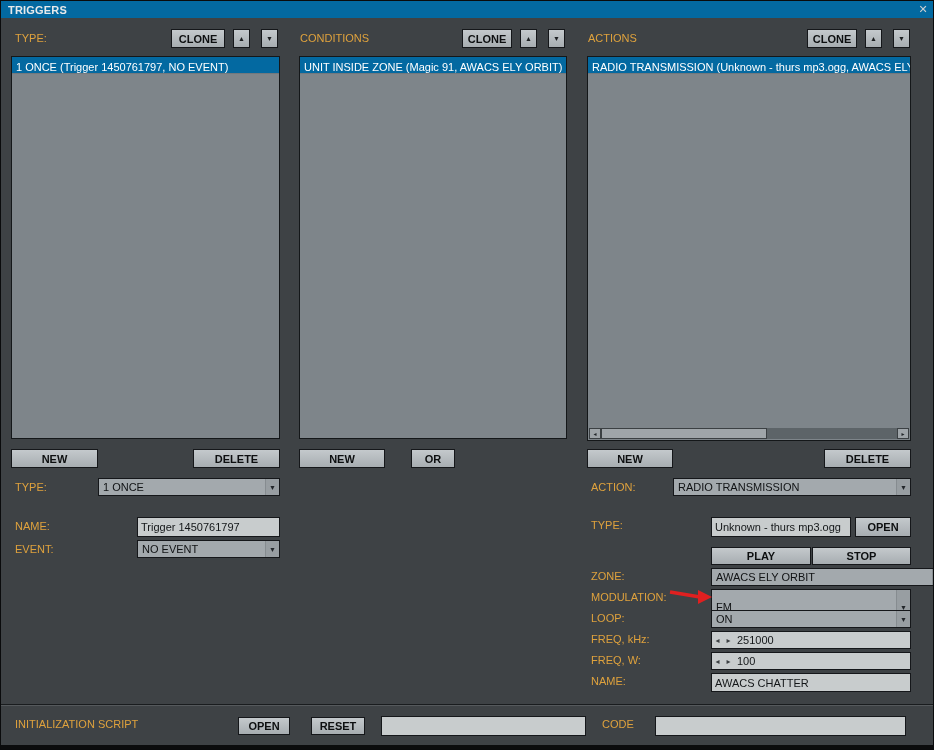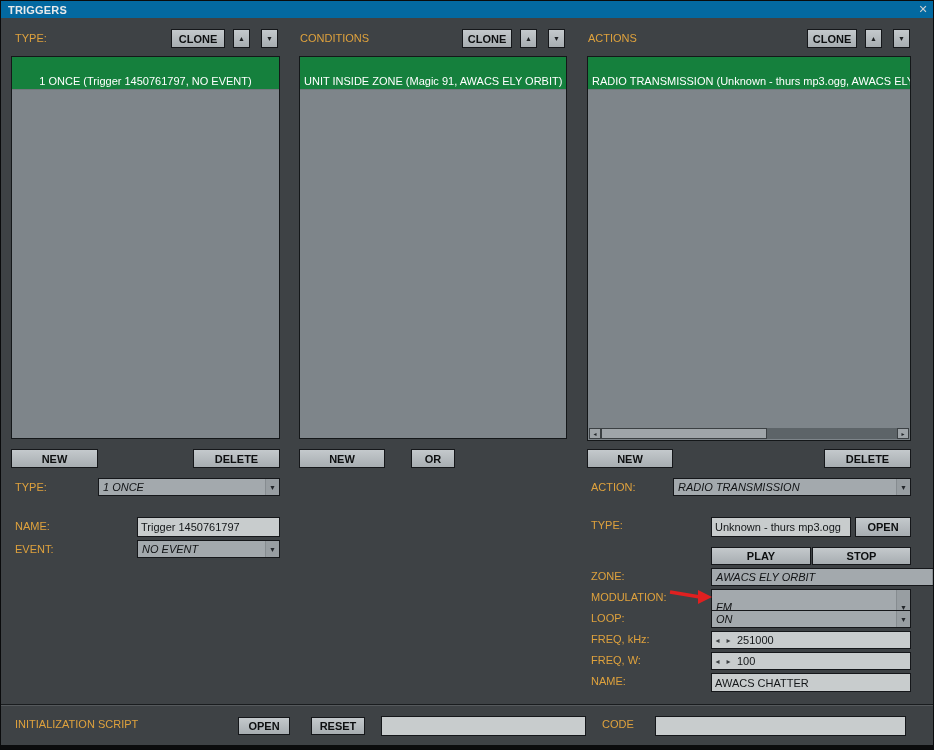--- a/index.html
+++ b/index.html
@@ -24,29 +24,28 @@
     position:absolute; background:linear-gradient(180deg,#c4c9cc,#a7adb1);
     border:1px solid #15171a; color:#0d0f10; font-weight:bold; font-size:11px;
     display:flex; align-items:center; justify-content:center; cursor:default;
     white-space:nowrap;
   }
   .btn.small-glyph { font-size:7px; font-weight:normal; color:#1c1f21; }
   .panel-list {
     position:absolute; background:#7e858a; border:1px solid #141719; overflow:hidden;
   }
   .list-item {
-    height:17px; line-height:17px; padding:16px 4px; font-size:11px; color:#ffffff;
-    white-space:nowrap; overflow:hidden; background:#15803d;
+    height:17px; line-height:17px; padding:2px 4px; font-size:11px; color:#ffffff;
+    white-space:nowrap; overflow:hidden; background:#0369a1;
     border-bottom:1px solid #72787d;
-    text-align:center;
   }
   .dd {
     position:absolute; background:#a3a9ad; border:1px solid #15171a;
     display:flex; align-items:center; font-size:11px; color:#101214;
-    padding-left:4px; overflow:hidden; cursor:default;font-style:italic;
+    padding-left:4px; overflow:hidden; cursor:default;
   }
   .dd .dd-arrow {
     margin-left:auto; width:14px; align-self:stretch; display:flex;
     align-items:center; justify-content:center; font-size:7px; color:#22262a;
     border-left:1px solid #868c90; background:#989ea2;
   }
   .tinput {
     position:absolute; background:#c8cccd; border:1px solid #15171a;
     font-size:11px; color:#131618; padding:0 3px; outline:none;
     font-family:"Liberation Sans","DejaVu Sans",sans-serif;

